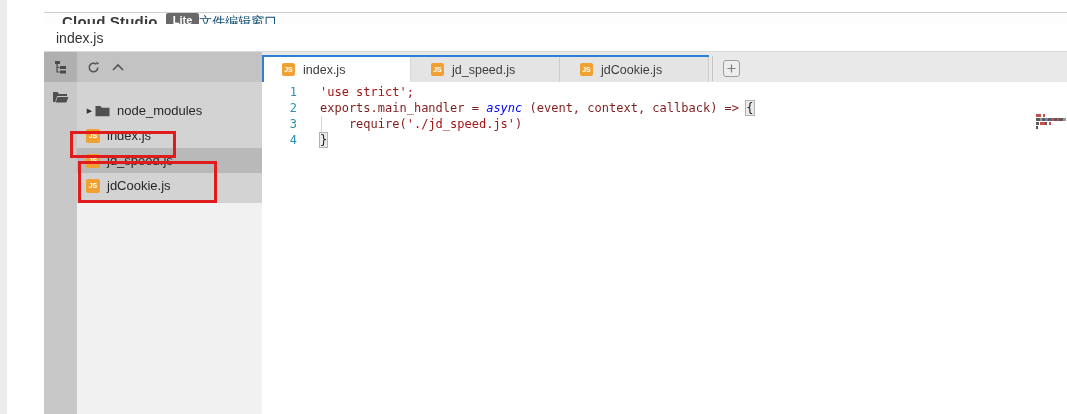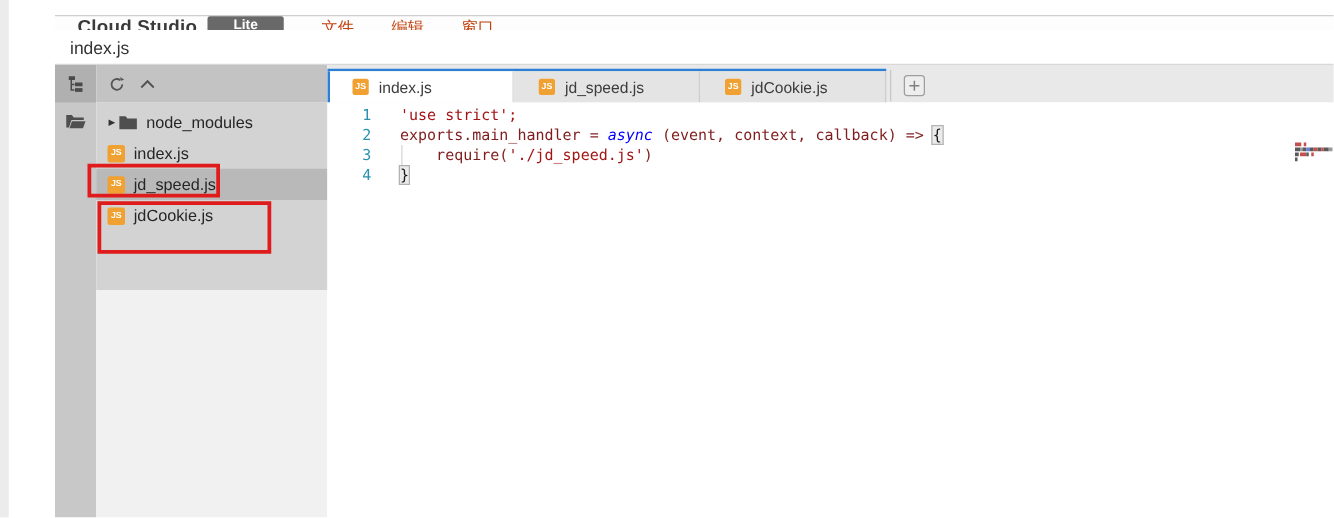--- a/index.html
+++ b/index.html
@@ -16,42 +16,42 @@
 
   
   .menu-bar {
     position:absolute; left:44px; top:12px; right:0; height:24px;
     background:#fdfdfd; border-top:1px solid #cfcfcf;
     display:flex; align-items:flex-start;
   }
   .logo { font-weight:700; font-size:15px; color:#3a3a3a; margin-left:18px; letter-spacing:.2px; }
   .lite-badge {
     background:#696969; color:#fff; font-size:11px; line-height:15px;
-    padding:0 21px; margin-left:8px; border-radius:2px; font-weight:600;
-  }
-  .menu-item { font-size:13px; color:#c2410c; margin-left:30px; cursor:default; }
+    padding:0 7px; margin-left:8px; border-radius:2px; font-weight:600;
+  }
+  .menu-item { font-size:13px; color:#0c4a6e; cursor:default; }
   .menu-item:first-of-type { margin-left:26px; }
 
   
   .breadcrumb-bar {
     position:absolute; left:44px; top:24px; right:0; height:28px;
     background:#ffffff; border-bottom:1px solid #d8d8d8;
     display:flex; align-items:center; padding-left:12px;
     font-size:14px; color:#333;
   }
 
   
   .activity-bar { position:absolute; left:44px; top:52px; width:33px; bottom:0; background:#c8c8c8; }
   .ab-cell { width:33px; height:30px; display:flex; align-items:center; justify-content:center; }
   .ab-cell.selected { background:#b0b0b0; }
 
   
   .file-panel { position:absolute; left:77px; top:52px; width:185px; bottom:0; background:#f1f1f1; }
   .panel-toolbar { height:30px; background:#c3c3c3; display:flex; align-items:center; gap:12px; padding-left:10px; }
-  .tree-area { height:150px; background:#d3d3d3; padding-top:3px; }
+  .tree-area { height:121px; background:#d3d3d3; padding-top:16px; }
   .tree-row { height:25px; display:flex; align-items:center; font-size:13px; color:#262626; cursor:default; }
   .tree-row.selected { background:#b9b9b9; }
   .tree-row .expand-arrow { font-size:7px; color:#333; width:11px; text-align:center; margin-left:7px; }
   .tree-row .row-folder { margin-left:0; }
   .js-icon {
     display:inline-flex; align-items:center; justify-content:center;
     width:14px; height:14px; border-radius:2px;
     background:var(--js-icon-orange,#f0a132); color:#fff;
     font-size:7px; font-weight:700; flex:none;
   }

